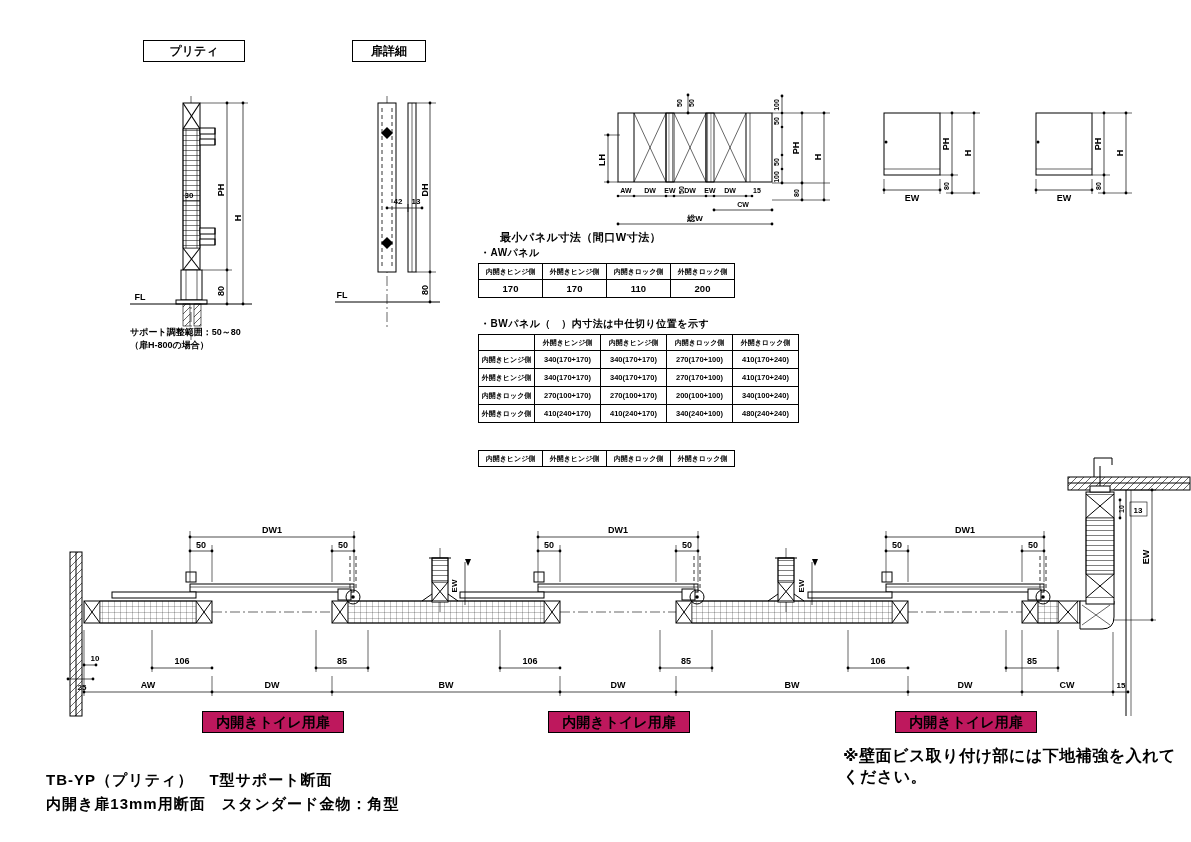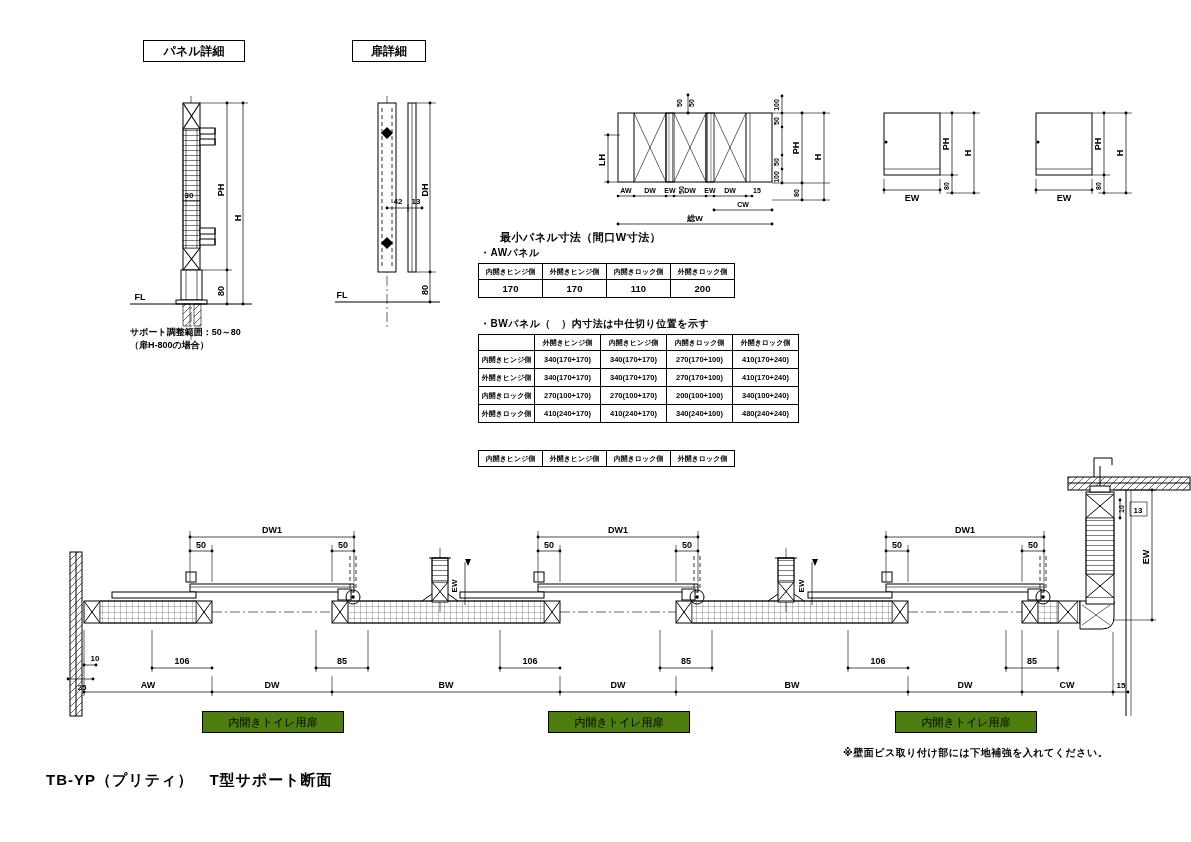--- a/index.html
+++ b/index.html
@@ -1,23 +1,23 @@
 <!DOCTYPE html>
 <html><head>
 <meta charset="utf-8">
 <style>
   html,body{margin:0;padding:0;background:#e8e8e8;}
   .page{position:relative;width:1191px;height:842px;background:#ffffff;overflow:hidden;
         font-family:"Liberation Sans","DejaVu Sans",sans-serif;color:#000;}
   .abs{position:absolute;}
   .boxlabel{border:1px solid #000;text-align:center;font-weight:bold;font-size:12px;
             line-height:20px;background:#fff;}
-  .doorlabel{border:1px solid #000;text-align:center;font-weight:normal;font-size:11px;
-             line-height:20px;background:#4d7c0f;}
-  .notetext{font-weight:bold;font-size:10px;letter-spacing:0.5px;}
+  .doorlabel{border:1px solid #000;text-align:center;font-weight:bold;font-size:14px;
+             line-height:20px;background:#be185d;}
+  .notetext{font-weight:bold;font-size:16px;letter-spacing:0.5px;}
   .footer{font-weight:bold;font-size:15px;letter-spacing:1px;}
   .tbl-title{font-weight:bold;font-size:11px;letter-spacing:0.5px;margin-left:20px;}
   .tbl-sub{font-weight:bold;font-size:10px;letter-spacing:0.5px;}
   table.dims{border-collapse:collapse;table-layout:fixed;background:#fff;}
   table.dims td{border:1px solid #000;text-align:center;vertical-align:middle;
                 font-weight:bold;padding:0;overflow:hidden;white-space:nowrap;}
   td.hd{font-size:7px;height:15px;}
   td.val{font-size:9.5px;height:17px;}
   td.val-s{font-size:7.5px;height:17px;}
   svg text{fill:#000;font-family:"Liberation Sans","DejaVu Sans",sans-serif;font-weight:bold;}
@@ -27,21 +27,21 @@
   .dim{stroke:#000;stroke-width:0.7;fill:none;}
   .cl{stroke:#000;stroke-width:0.6;fill:none;stroke-dasharray:10 3 2 3;}
   .dsh{stroke:#000;stroke-width:0.8;fill:none;stroke-dasharray:4 3;}
   .wf{fill:#fff;stroke:#000;stroke-width:1;}
 </style>
 </head>
 <body>
 
 <div class="page">
 
-  <div class="abs boxlabel" style="left:143px;top:40px;width:100px;height:20px;">パネル詳細</div>
+  <div class="abs boxlabel" style="left:143px;top:40px;width:100px;height:20px;">プリティ</div>
   <div class="abs boxlabel" style="left:352px;top:40px;width:72px;height:20px;">扉詳細</div>
 
   <svg class="abs" style="left:0;top:0;" width="1191" height="842" viewBox="0 0 1191 842">
     <defs>
       <pattern id="grid6" width="6" height="6" patternUnits="userSpaceOnUse">
         <path d="M6 0H0V6" stroke="#000" stroke-width="0.45" fill="none"></path>
       </pattern>
       <pattern id="hatchH" width="6" height="5" patternUnits="userSpaceOnUse">
         <line x1="0" y1="0.5" x2="6" y2="0.5" stroke="#000" stroke-width="0.5"></line>
       </pattern>
@@ -540,14 +540,15 @@
   </tbody>
     </table>
 
   <div class="abs doorlabel" style="left:202px;top:711px;width:140px;height:20px;">内開きトイレ用扉</div>
   <div class="abs doorlabel" style="left:548px;top:711px;width:140px;height:20px;">内開きトイレ用扉</div>
   <div class="abs doorlabel" style="left:895px;top:711px;width:140px;height:20px;">内開きトイレ用扉</div>
 
   <div class="abs notetext" style="left:843px;top:746px;">※壁面ビス取り付け部には下地補強を入れてください。</div>
 
   <div class="abs footer" style="left:46px;top:771px;">TB-YP（プリティ）　T型サポート断面</div>
+  <div class="abs footer" style="left:46px;top:795px;">内開き扉13mm用断面　スタンダード金物：角型</div>
 
 </div>
 
 </body></html>

